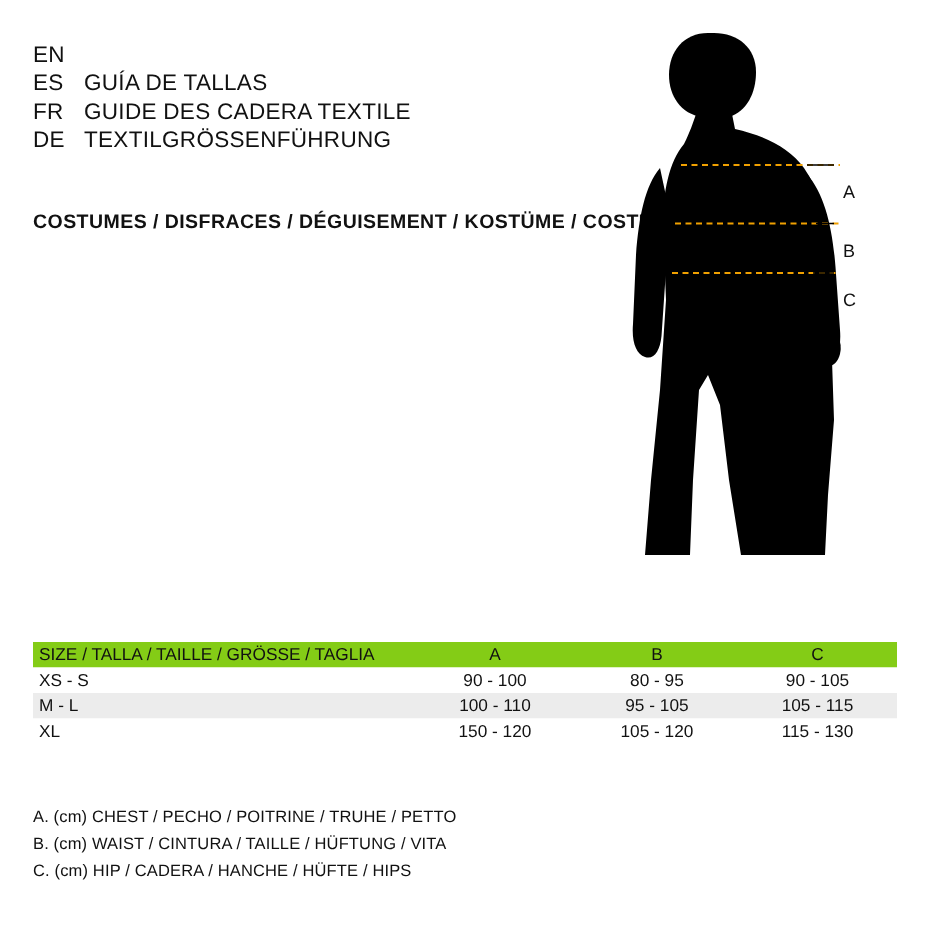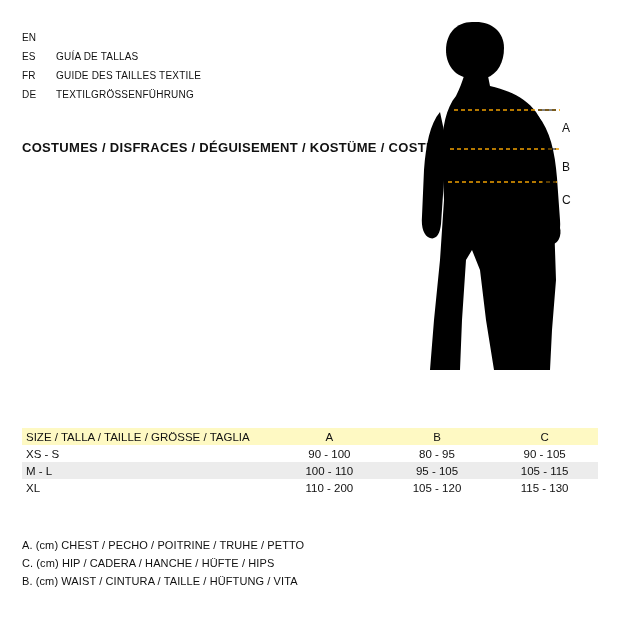--- a/index.html
+++ b/index.html
@@ -22,23 +22,23 @@
 
   
   .lang-block {
     position: absolute;
     left: 22px;
     top: 28px;
     width: 380px;
   }
   .lang-row {
     display: flex;
-    align-items: center;
+    align-items: flex-start;
     height: 19px;
-    font-size: 10px;
+    font-size: 15px;
     letter-spacing: 0.2px;
   }
   .lang-code {
     width: 34px;
     flex: 0 0 34px;
     color: #111;
   }
   .lang-text {
     color: #111;
   }
@@ -99,21 +99,21 @@
     text-align: center;
     vertical-align: middle;
   }
   table.size-table th.lead,
   table.size-table td.lead {
     text-align: left;
     padding-left: 4px;
     width: 250px;
   }
   tr.head-row {
-    background: #fef9c3;
+    background: #84cc16;
   }
   tr.row-alt {
     background: #ececec;
   }
   tr.row-plain {
     background: #ffffff;
   }
 
   
   .legend {
@@ -135,21 +135,21 @@
   <div class="lang-block">
     <div class="lang-row">
       <span class="lang-code">EN</span>
     </div>
     <div class="lang-row">
       <span class="lang-code">ES</span>
       <span class="lang-text">GUÍA DE TALLAS</span>
     </div>
     <div class="lang-row">
       <span class="lang-code">FR</span>
-      <span class="lang-text">GUIDE DES TAILLES TEXTILE</span>
+      <span class="lang-text">GUIDE DES CADERA TEXTILE</span>
     </div>
     <div class="lang-row">
       <span class="lang-code">DE</span>
       <span class="lang-text">TEXTILGRÖSSENFÜHRUNG</span>
     </div>
   </div>
 
   <div class="costumes-line">COSTUMES / DISFRACES / DÉGUISEMENT / KOSTÜME / COSTUMI</div>
 
   <div class="figure-wrap">
@@ -205,26 +205,26 @@
         <td>90 - 105</td>
       </tr>
       <tr class="row-alt">
         <td class="lead">M - L</td>
         <td>100 - 110</td>
         <td>95 - 105</td>
         <td>105 - 115</td>
       </tr>
       <tr class="row-plain">
         <td class="lead">XL</td>
-        <td>110 - 200</td>
+        <td>150 - 120</td>
         <td>105 - 120</td>
         <td>115 - 130</td>
       </tr>
     </tbody>
   </table>
 
   <div class="legend">
     <div>A. (cm) CHEST / PECHO / POITRINE / TRUHE / PETTO</div>
+    <div>B. (cm) WAIST / CINTURA / TAILLE / HÜFTUNG / VITA</div>
     <div>C. (cm) HIP / CADERA / HANCHE / HÜFTE / HIPS</div>
-    <div>B. (cm) WAIST / CINTURA / TAILLE / HÜFTUNG / VITA</div>
   </div>
 
 </div>
 
 </body></html>

